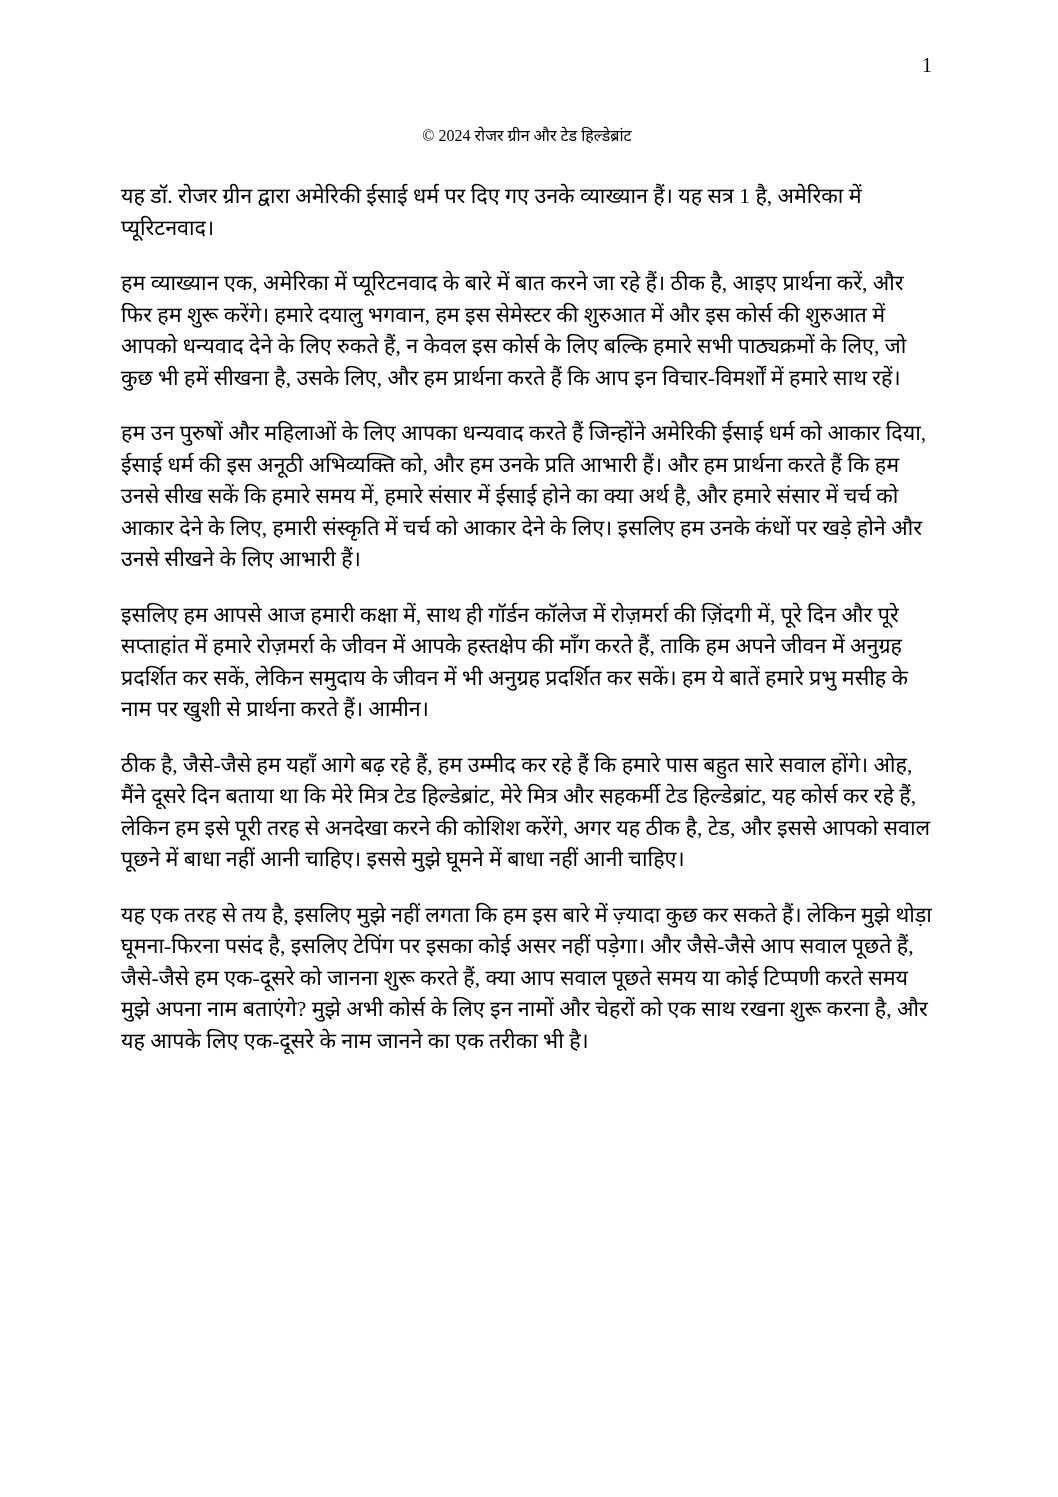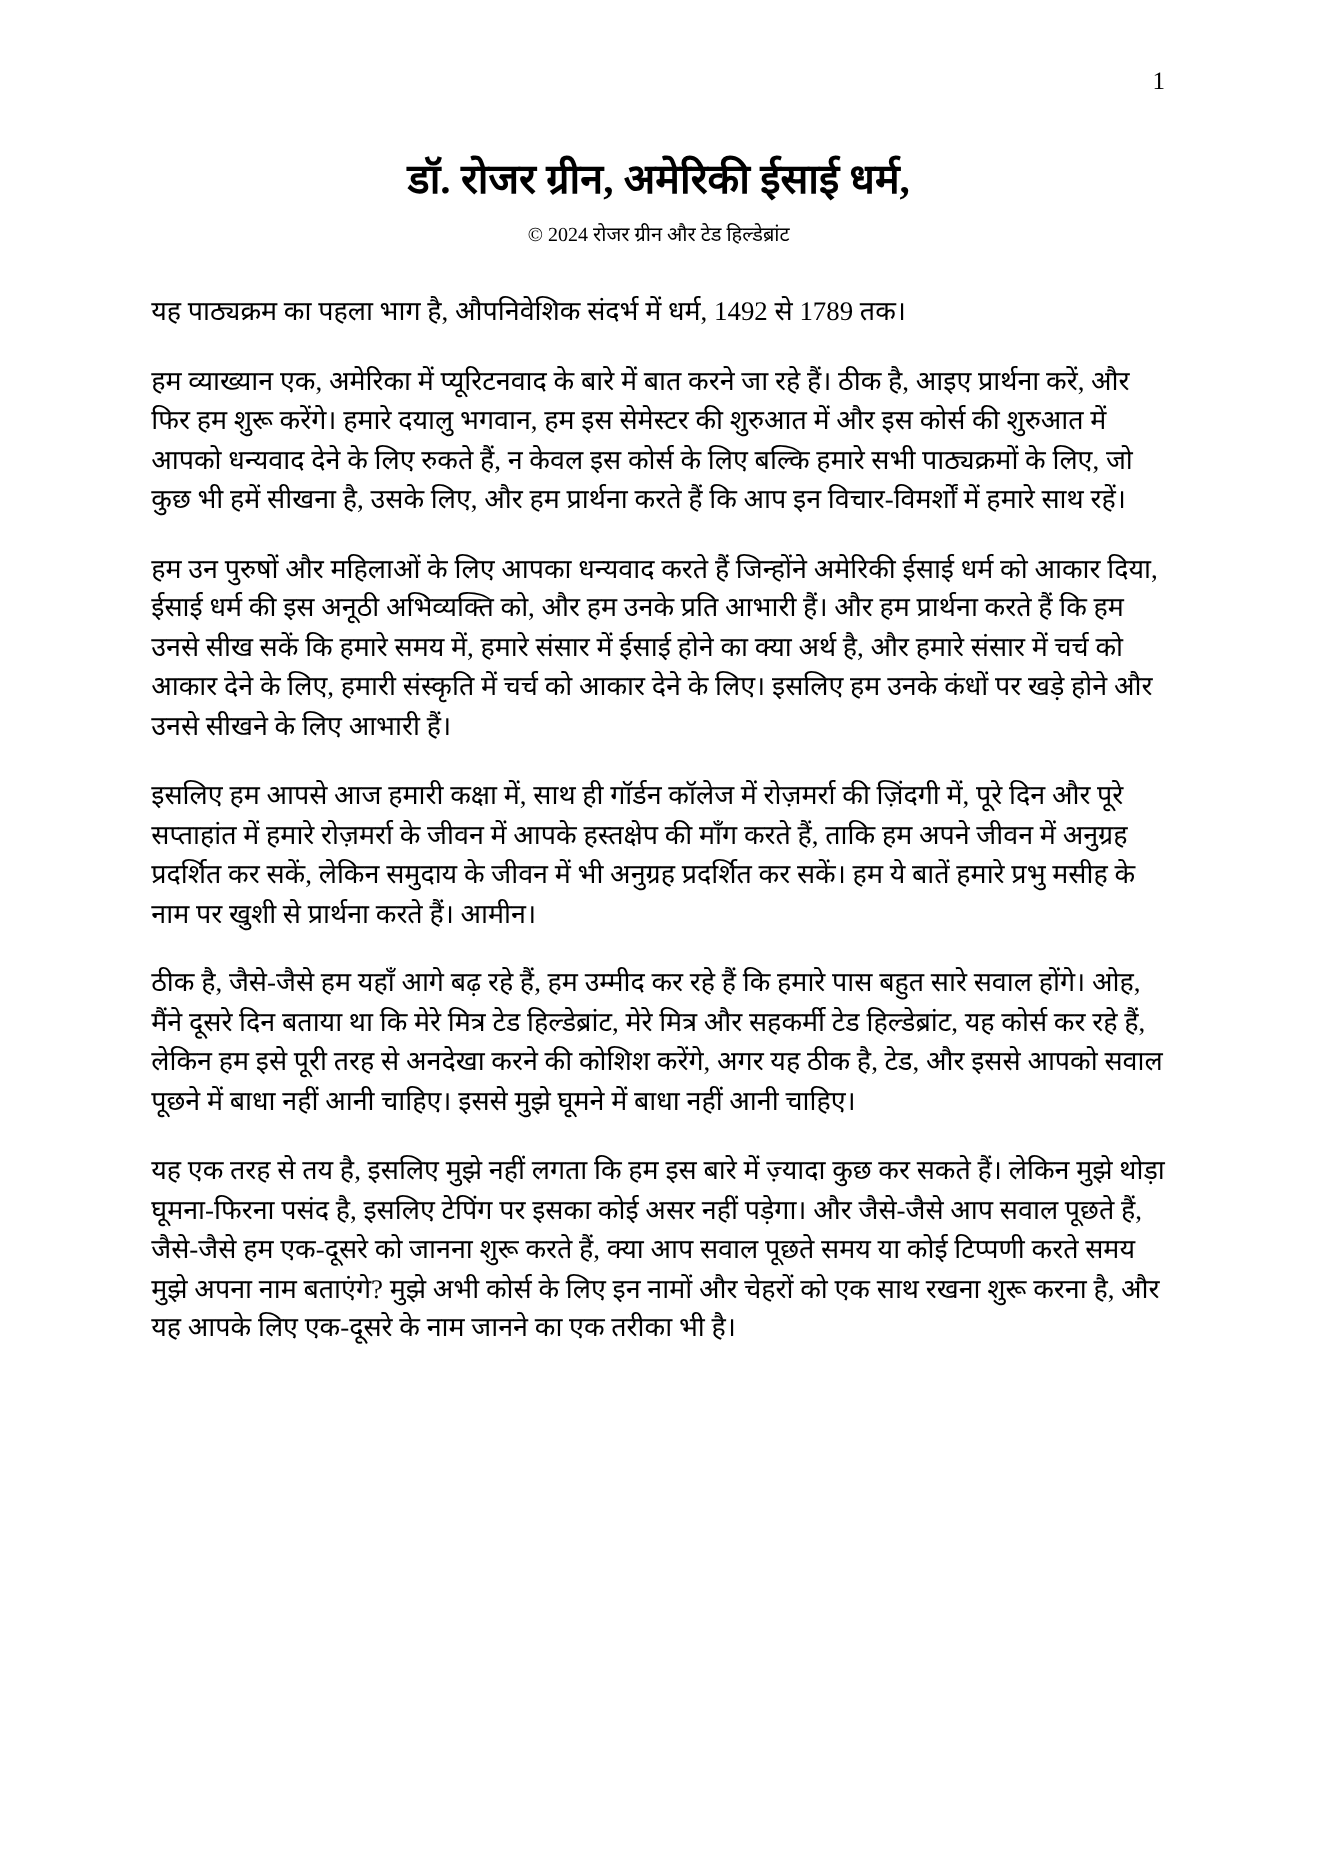--- a/index.html
+++ b/index.html
@@ -67,27 +67,26 @@
 </head>
 <body>
 
 <div class="page">
 
   <div class="page-number">1</div>
 
   <div class="content">
 
     <h1 class="doc-title">
-      <span class="title-line">डॉ. रोजर ग्रीन, अमेरिकी ईसाई धर्म,</span>
     </h1>
 
     <div class="byline">© 2024 रोजर ग्रीन और टेड हिल्डेब्रांट</div>
 
     <div class="body-text">
-      <p>यह पाठ्यक्रम का पहला भाग है, औपनिवेशिक संदर्भ में धर्म, 1492 से 1789 तक।</p>
+      <p>यह डॉ. रोजर ग्रीन द्वारा अमेरिकी ईसाई धर्म पर दिए गए उनके व्याख्यान हैं। यह सत्र 1 है, अमेरिका में प्यूरिटनवाद।</p>
       <p>हम व्याख्यान एक, अमेरिका में प्यूरिटनवाद के बारे में बात करने जा रहे हैं। ठीक है, आइए प्रार्थना करें, और फिर हम शुरू करेंगे। हमारे दयालु भगवान, हम इस सेमेस्टर की शुरुआत में और इस कोर्स की शुरुआत में आपको धन्यवाद देने के लिए रुकते हैं, न केवल इस कोर्स के लिए बल्कि हमारे सभी पाठ्यक्रमों के लिए, जो कुछ भी हमें सीखना है, उसके लिए, और हम प्रार्थना करते हैं कि आप इन विचार-विमर्शों में हमारे साथ रहें।</p>
       <p>हम उन पुरुषों और महिलाओं के लिए आपका धन्यवाद करते हैं जिन्होंने अमेरिकी ईसाई धर्म को आकार दिया, ईसाई धर्म की इस अनूठी अभिव्यक्ति को, और हम उनके प्रति आभारी हैं। और हम प्रार्थना करते हैं कि हम उनसे सीख सकें कि हमारे समय में, हमारे संसार में ईसाई होने का क्या अर्थ है, और हमारे संसार में चर्च को आकार देने के लिए, हमारी संस्कृति में चर्च को आकार देने के लिए। इसलिए हम उनके कंधों पर खड़े होने और उनसे सीखने के लिए आभारी हैं।</p>
       <p>इसलिए हम आपसे आज हमारी कक्षा में, साथ ही गॉर्डन कॉलेज में रोज़मर्रा की ज़िंदगी में, पूरे दिन और पूरे सप्ताहांत में हमारे रोज़मर्रा के जीवन में आपके हस्तक्षेप की माँग करते हैं, ताकि हम अपने जीवन में अनुग्रह प्रदर्शित कर सकें, लेकिन समुदाय के जीवन में भी अनुग्रह प्रदर्शित कर सकें। हम ये बातें हमारे प्रभु मसीह के नाम पर खुशी से प्रार्थना करते हैं। आमीन।</p>
       <p>ठीक है, जैसे-जैसे हम यहाँ आगे बढ़ रहे हैं, हम उम्मीद कर रहे हैं कि हमारे पास बहुत सारे सवाल होंगे। ओह, मैंने दूसरे दिन बताया था कि मेरे मित्र टेड हिल्डेब्रांट, मेरे मित्र और सहकर्मी टेड हिल्डेब्रांट, यह कोर्स कर रहे हैं, लेकिन हम इसे पूरी तरह से अनदेखा करने की कोशिश करेंगे, अगर यह ठीक है, टेड, और इससे आपको सवाल पूछने में बाधा नहीं आनी चाहिए। इससे मुझे घूमने में बाधा नहीं आनी चाहिए।</p>
       <p>यह एक तरह से तय है, इसलिए मुझे नहीं लगता कि हम इस बारे में ज़्यादा कुछ कर सकते हैं। लेकिन मुझे थोड़ा घूमना-फिरना पसंद है, इसलिए टेपिंग पर इसका कोई असर नहीं पड़ेगा। और जैसे-जैसे आप सवाल पूछते हैं, जैसे-जैसे हम एक-दूसरे को जानना शुरू करते हैं, क्या आप सवाल पूछते समय या कोई टिप्पणी करते समय मुझे अपना नाम बताएंगे? मुझे अभी कोर्स के लिए इन नामों और चेहरों को एक साथ रखना शुरू करना है, और यह आपके लिए एक-दूसरे के नाम जानने का एक तरीका भी है।</p>
     </div>
 
   </div>
 
 </div>

